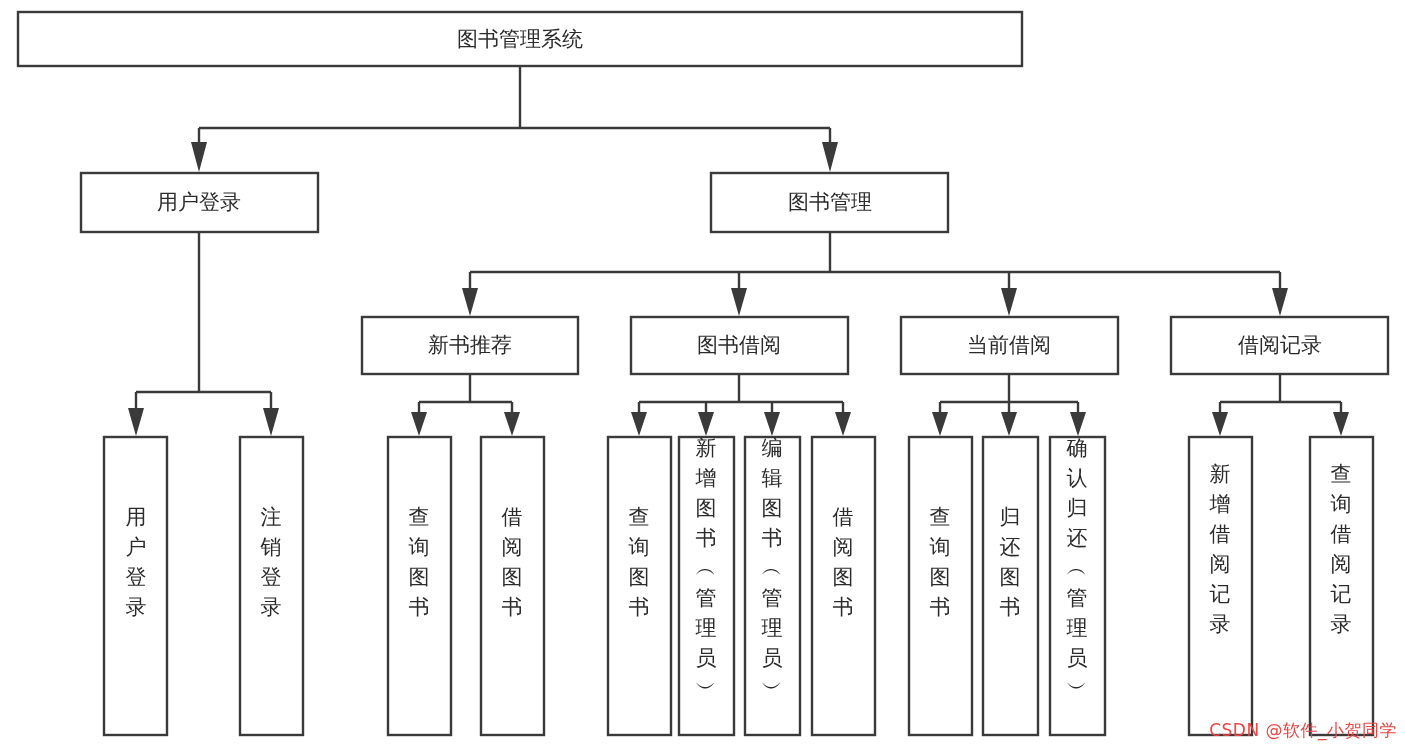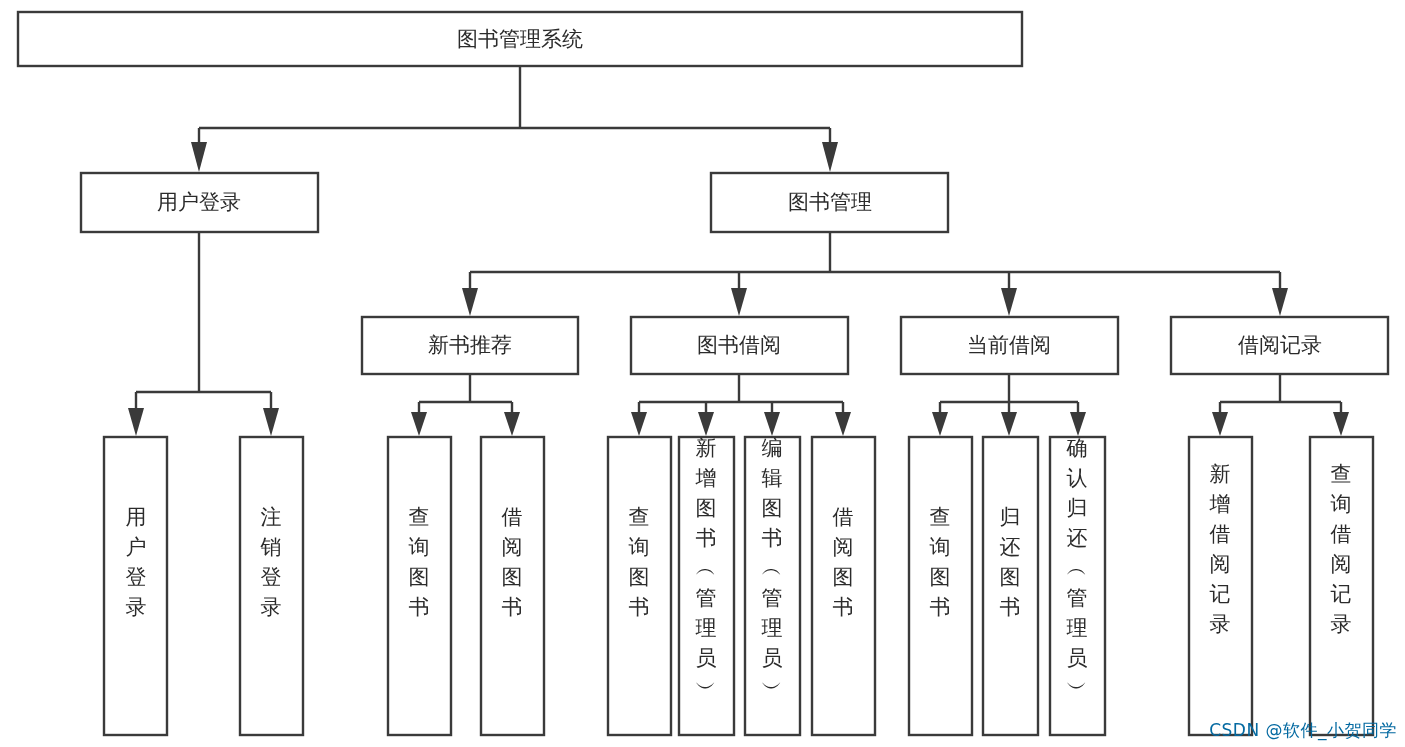--- a/index.html
+++ b/index.html
@@ -52,21 +52,21 @@
     font-family: "DejaVu Sans", "Liberation Sans", sans-serif;
     font-size: 21px;
     text-anchor: middle;
   }
   .watermark-text {
     position: absolute;
     right: 8px;
     bottom: 5px;
     font-family: "DejaVu Sans", "Liberation Sans", sans-serif;
     font-size: 17px;
-    color: #0369a1;
+    color: #ef4444;
     letter-spacing: 0.5px;
     white-space: nowrap;
     user-select: none;
   }
 </style>
 </head>
 <body>
 
 <div id="diagram-root">
 

